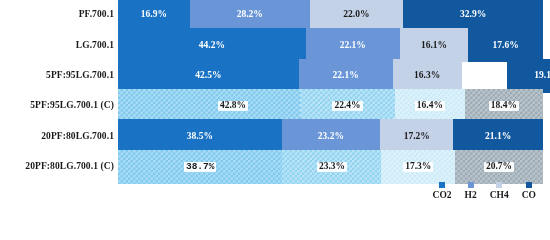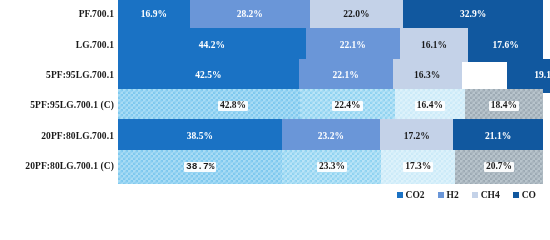--- a/index.html
+++ b/index.html
@@ -146,20 +146,21 @@
     align-items: center;
     gap: 13px;
     padding-right: 7px;
     box-sizing: border-box;
   }
 
   .legend-item {
     display: flex;
     align-items: center;
     gap: 3px;
+    flex-direction: column;
   }
 
   .legend-swatch {
     width: 6px;
     height: 6px;
     display: inline-block;
     flex: 0 0 6px;
   }
 
   .legend-text {

